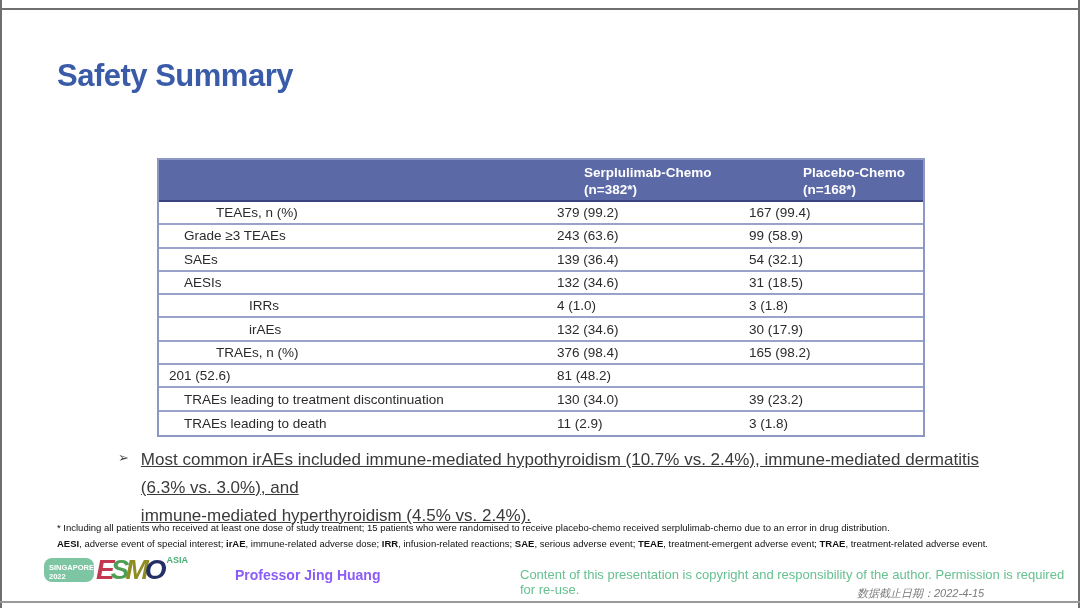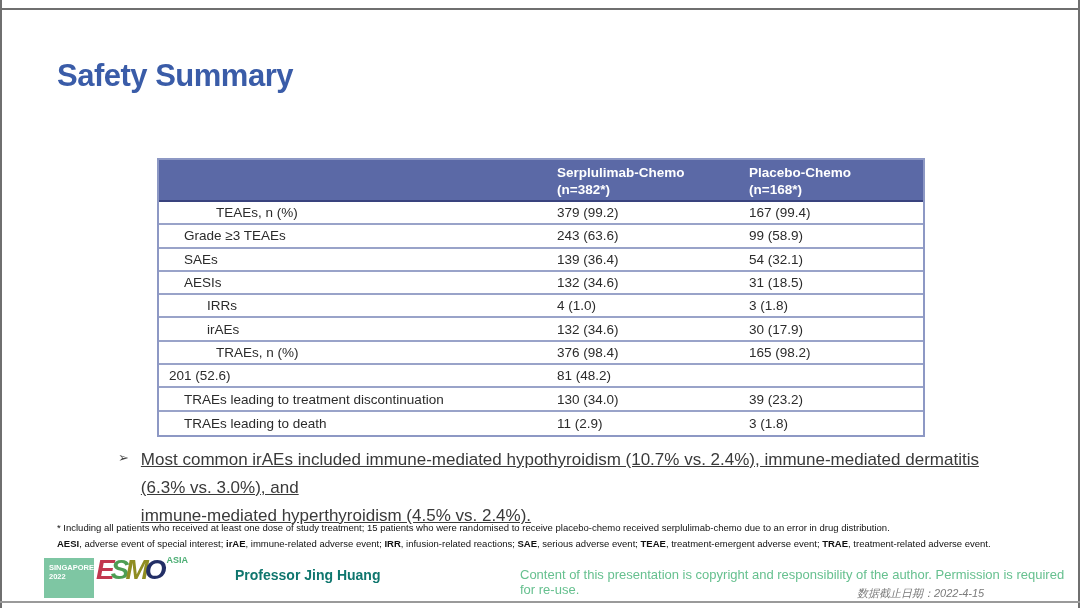--- a/index.html
+++ b/index.html
@@ -11,46 +11,46 @@
   .frame-top { position:absolute; left:0; right:0; top:8px; height:2px; background:#6f6f6f; }
   .frame-bottom { position:absolute; left:0; right:0; top:601px; height:2px; background:#9a9a9a; }
 
   .title { position:absolute; left:57px; top:58px; font-size:31px; font-weight:bold;
            letter-spacing:-0.5px; color:#3A5CA8; }
 
   
   .safety-table { position:absolute; left:157px; top:158px; width:768px;
                   border:2px solid #8D98C4; background:#fff; }
   .thead { display:grid; grid-template-columns:388px 192px 1fr; height:42px;
-           background:#5B69A6; border-bottom:2px solid #39437E; }
+           background:#5B69A6; border-bottom:2px solid #39437E;gap:27px; }
   .thcell { color:#ffffff; font-weight:bold; font-size:13.5px; line-height:17px;
             padding:4px 0 0 10px; }
   .trow { display:grid; grid-template-columns:388px 192px 1fr; height:23.3px;
           align-items:center; border-bottom:2px solid #99A3C9; background:#fff; }
   .trow:last-child { border-bottom:none; }
   .tcell { font-size:13.5px; color:#2b2b2b; white-space:nowrap; }
   .tcell.val { padding-left:10px; }
   .indent0 .label { padding-left:10px;margin-left:47px; }
   .indent1 .label { padding-left:25px; }
-  .indent2 .label { padding-left:48px; }
+  .indent2 .label { padding-left:48px;margin-left:42px; }
 
   
   .bullet-block { position:absolute; left:118px; top:446px; width:870px;
                   display:flex; color:#3a3a3a; }
   .bullet-marker { font-size:13px; padding-top:4px; width:27px; color:#444; }
   .bullet-lines { font-size:17px; line-height:28px;text-decoration:underline; }
 
   
   .footnotes { position:absolute; left:57px; top:520px; width:1005px;
                font-size:9.5px; line-height:15.5px; color:#111; }
 
   
   .logo { position:absolute; left:44px; top:556px; display:flex; align-items:flex-start; }
   .logo-badge { background:#7EC6A3; color:#ffffff; font-size:7.5px; font-weight:bold;
-                line-height:9px; padding:5px 4px 4px 5px; width:50px; height:40px; margin-top:2px; }
+                line-height:9px; padding:5px 4px 4px 5px; width:50px; height:24px; margin-top:2px;border-radius:8px; }
   .esmo-letters { display:flex; margin-left:2px; }
   .esmo-letter { font-size:28px; font-weight:800; letter-spacing:-4px; line-height:28px;
                  font-style:italic; }
   .esmo-region { font-size:9px; font-weight:bold; margin-left:4px; margin-top:-1px; }
 
   .presenter { position:absolute; left:235px; top:567px; font-size:14px; font-weight:bold; color:#3FA872; }
   .copyright { position:absolute; left:520px; top:567px; font-size:13px; color:#66C08F; }
   .data-cutoff { position:absolute; left:857px; top:586px; font-size:11px; font-style:italic;
                  color:#7a7a7a; font-family:Liberation Sans, sans-serif; }
 </style>
@@ -131,32 +131,32 @@
 <div class="bullet-block">
   <div class="bullet-marker">➢</div>
   <div class="bullet-lines">
     <div>Most common irAEs included immune-mediated hypothyroidism (10.7% vs. 2.4%), immune-mediated dermatitis (6.3% vs. 3.0%), and</div>
     <div>immune-mediated hyperthyroidism (4.5% vs. 2.4%).</div>
   </div>
 </div>
 
 <div class="footnotes">
   <div>* Including all patients who received at least one dose of study treatment; 15 patients who were randomised to receive placebo-chemo received serplulimab-chemo due to an error in drug distribution.</div>
-  <div><b>AESI</b><span>, adverse event of special interest; </span><b>irAE</b><span>, immune-related adverse event; </span><b>IRR</b><span>, infusion-related reactions; </span><b>SAE</b><span>, serious adverse event; </span><b>TEAE</b><span>, treatment-emergent adverse event; </span><b>TRAE</b><span>, treatment-related adverse event.</span></div>
+  <div><b>AESI</b><span>, adverse event of special interest; </span><b>irAE</b><span>, immune-related adverse dose; </span><b>IRR</b><span>, infusion-related reactions; </span><b>SAE</b><span>, serious adverse event; </span><b>TEAE</b><span>, treatment-emergent adverse event; </span><b>TRAE</b><span>, treatment-related adverse event.</span></div>
 </div>
 
 <div class="logo">
   <div class="logo-badge" style="background: rgb(126, 198, 163);">
     <div>SINGAPORE</div>
     <div>2022</div>
   </div>
   <div class="esmo-letters">
       <span class="esmo-letter" style="color: rgb(194, 56, 79);">E</span>
       <span class="esmo-letter" style="color: rgb(78, 158, 84);">S</span>
       <span class="esmo-letter" style="color: rgb(143, 141, 34);">M</span>
       <span class="esmo-letter" style="color: rgb(35, 47, 102);">O</span>
     </div>
   <div class="esmo-region" style="color: rgb(76, 174, 116);">ASIA</div>
 </div>
 
-<div class="presenter" style="color: #0f766e;">Professor Jing Huang</div>
+<div class="presenter" style="color: #8b5cf6;">Professor Jing Huang</div>
 <div class="copyright" style="color: rgb(102, 192, 143);">Content of this presentation is copyright and responsibility of the author. Permission is required for re-use.</div>
 <div class="data-cutoff">数据截止日期：2022-4-15</div>
 
 </body></html>

